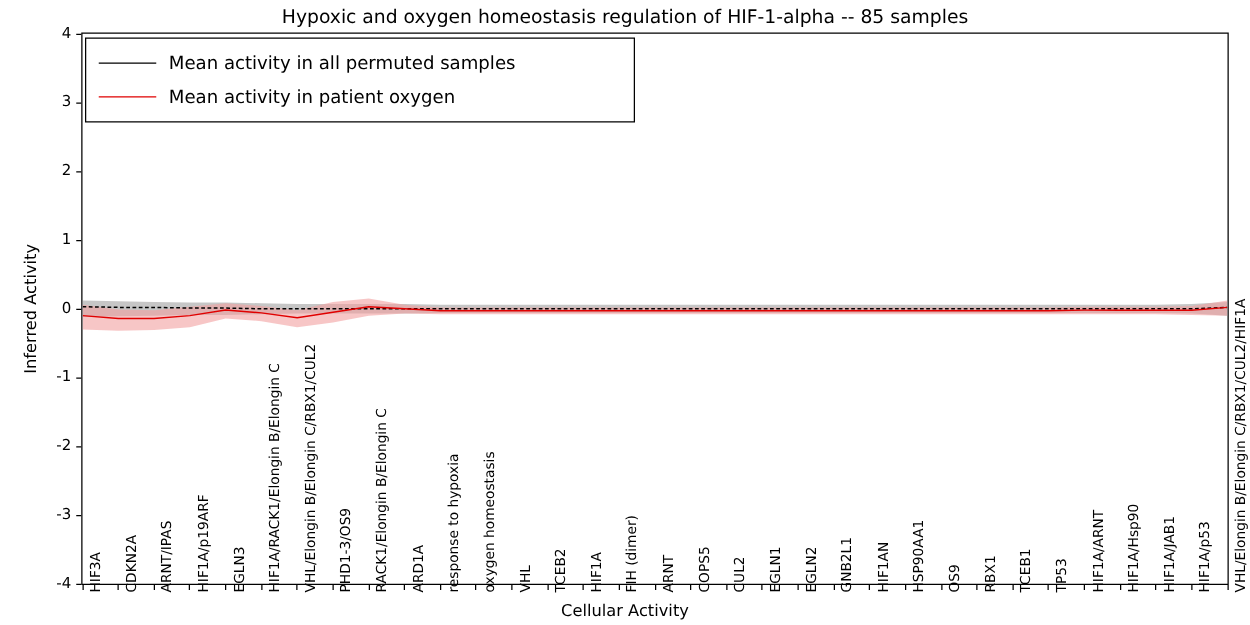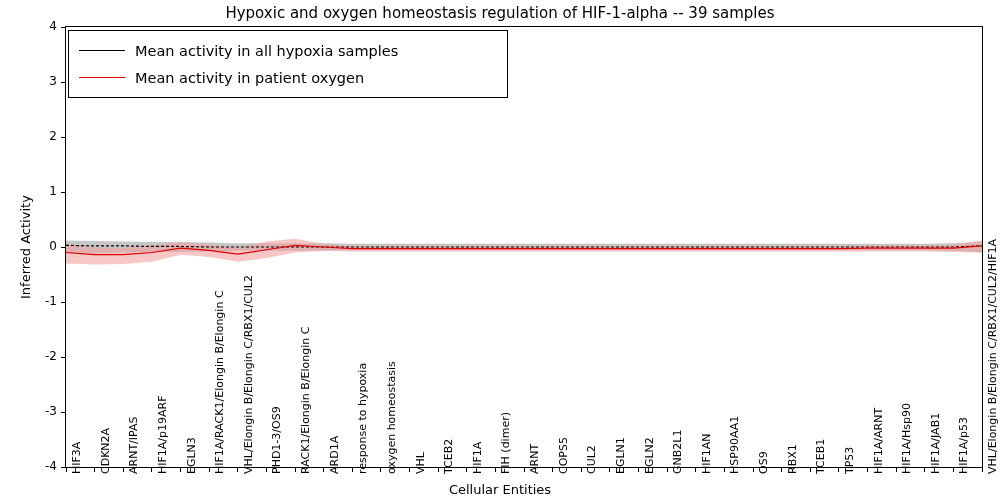--- a/index.html
+++ b/index.html
@@ -104,24 +104,24 @@
     font-size: 14.5px;
     color: #000;
     white-space: nowrap;
   }
 </style>
 </head>
 <body>
 
 <div id="chart-root">
 
-  <div id="chart-title">Hypoxic and oxygen homeostasis regulation of HIF-1-alpha -- 39 samples</div>
+  <div id="chart-title">Hypoxic and oxygen homeostasis regulation of HIF-1-alpha -- 85 samples</div>
 
   <div id="ylabel" style="left: 18px; top: 299px;">Inferred Activity</div>
-  <div id="xlabel">Cellular Entities</div>
+  <div id="xlabel">Cellular Activity</div>
 
   <div id="yticks">
       <div class="ytick-mark" style="left: 61px; top: 466.5px; width: 4px; height: 1px;"></div>
       <div class="ytick-text" style="left: 21px; top: 459px;">-4</div>
       <div class="ytick-mark" style="left: 61px; top: 411.5px; width: 4px; height: 1px;"></div>
       <div class="ytick-text" style="left: 21px; top: 404px;">-3</div>
       <div class="ytick-mark" style="left: 61px; top: 356.5px; width: 4px; height: 1px;"></div>
       <div class="ytick-text" style="left: 21px; top: 349px;">-2</div>
       <div class="ytick-mark" style="left: 61px; top: 301.5px; width: 4px; height: 1px;"></div>
       <div class="ytick-text" style="left: 21px; top: 294px;">-1</div>
@@ -210,21 +210,21 @@
         <path d="M0.00 213.40 L28.63 213.95 L57.25 214.50 L85.88 215.05 L114.50 215.05 L143.13 215.60 L171.75 216.15 L200.38 216.15 L229.00 216.15 L257.63 216.15 L286.25 216.70 L314.88 216.70 L343.50 216.70 L372.13 216.70 L400.75 216.70 L429.38 216.70 L458.00 216.70 L486.63 216.70 L515.25 216.70 L543.88 216.70 L572.50 216.70 L601.13 216.70 L629.75 216.70 L658.38 216.70 L687.00 216.70 L715.63 216.70 L744.25 216.70 L772.88 216.70 L801.50 216.70 L830.13 216.70 L858.75 216.70 L887.38 216.15 L916.00 214.50 L916.00 225.50 L887.38 223.85 L858.75 223.30 L830.13 223.30 L801.50 223.30 L772.88 223.30 L744.25 223.30 L715.63 223.30 L687.00 223.30 L658.38 223.30 L629.75 223.30 L601.13 223.30 L572.50 223.30 L543.88 223.30 L515.25 223.30 L486.63 223.30 L458.00 223.30 L429.38 223.30 L400.75 223.30 L372.13 223.30 L343.50 223.30 L314.88 223.30 L286.25 223.30 L257.63 223.85 L229.00 223.85 L200.38 223.85 L171.75 223.85 L143.13 224.40 L114.50 224.95 L85.88 224.95 L57.25 225.50 L28.63 226.05 L0.00 226.60 Z" fill="#808080" fill-opacity="0.45" stroke="none"></path>
         <path d="M0.00 216.70 L28.63 220.55 L57.25 221.10 L85.88 218.35 L114.50 215.60 L143.13 217.80 L171.75 221.10 L200.38 214.50 L229.00 211.75 L257.63 216.70 L286.25 218.90 L314.88 218.90 L343.50 218.90 L372.13 218.90 L400.75 218.90 L429.38 218.90 L458.00 218.90 L486.63 218.90 L515.25 218.90 L543.88 218.90 L572.50 218.90 L601.13 218.90 L629.75 218.90 L658.38 218.90 L687.00 218.90 L715.63 218.90 L744.25 218.90 L772.88 218.90 L801.50 218.35 L830.13 218.35 L858.75 218.35 L887.38 217.80 L916.00 213.40 L916.00 225.50 L887.38 224.95 L858.75 224.40 L830.13 224.40 L801.50 224.40 L772.88 224.40 L744.25 224.40 L715.63 224.40 L687.00 224.40 L658.38 224.40 L629.75 224.40 L601.13 224.40 L572.50 224.40 L543.88 224.40 L515.25 224.40 L486.63 224.40 L458.00 224.40 L429.38 224.40 L400.75 224.40 L372.13 224.40 L343.50 224.40 L314.88 224.40 L286.25 224.40 L257.63 223.85 L229.00 225.50 L200.38 231.00 L171.75 234.85 L143.13 229.90 L114.50 227.70 L85.88 234.85 L57.25 237.05 L28.63 237.60 L0.00 236.50 Z" fill="#f2a0a0" fill-opacity="0.6" stroke="none"></path>
         <path d="M0.00 218.35 L28.63 218.90 L57.25 218.90 L85.88 219.45 L114.50 219.45 L143.13 220.00 L171.75 220.00 L200.38 220.00 L229.00 220.00 L257.63 220.00 L286.25 220.00 L314.88 220.00 L343.50 220.00 L372.13 220.00 L400.75 220.00 L429.38 220.00 L458.00 220.00 L486.63 220.00 L515.25 220.00 L543.88 220.00 L572.50 220.00 L601.13 220.00 L629.75 220.00 L658.38 220.00 L687.00 220.00 L715.63 220.00 L744.25 220.00 L772.88 220.00 L801.50 220.00 L830.13 220.00 L858.75 220.00 L887.38 220.00 L916.00 218.90 " fill="none" stroke="#000000" stroke-width="1.2" stroke-dasharray="3,2"></path>
         <path d="M0.00 225.50 L28.63 227.70 L57.25 227.70 L85.88 225.50 L114.50 221.10 L143.13 223.30 L171.75 227.15 L200.38 222.75 L229.00 218.35 L257.63 220.00 L286.25 221.65 L314.88 221.65 L343.50 221.65 L372.13 221.65 L400.75 221.65 L429.38 221.65 L458.00 221.65 L486.63 221.65 L515.25 221.65 L543.88 221.65 L572.50 221.65 L601.13 221.65 L629.75 221.65 L658.38 221.65 L687.00 221.65 L715.63 221.65 L744.25 221.65 L772.88 221.65 L801.50 221.10 L830.13 221.10 L858.75 221.10 L887.38 221.10 L916.00 218.90 " fill="none" stroke="#e00000" stroke-width="1.2"></path>
       </svg>
   </div>
 
   <div id="legend">
     <div class="legend-row">
       <span class="legend-swatch black"></span>
-      <span class="legend-text">Mean activity in all hypoxia samples</span>
+      <span class="legend-text">Mean activity in all permuted samples</span>
     </div>
     <div class="legend-row">
       <span class="legend-swatch red"></span>
       <span class="legend-text">Mean activity in patient oxygen</span>
     </div>
   </div>
 
 </div>
 
 </body></html>

